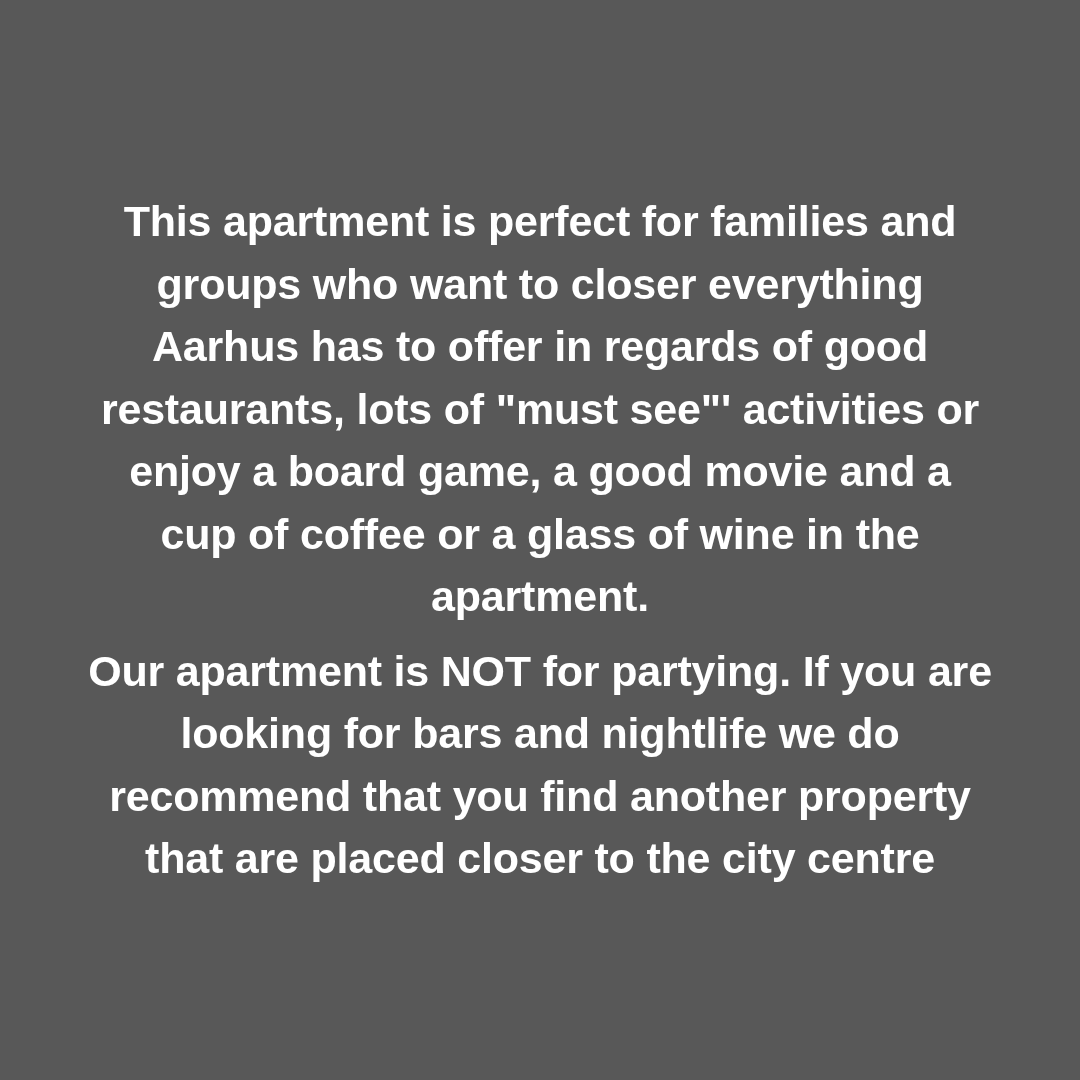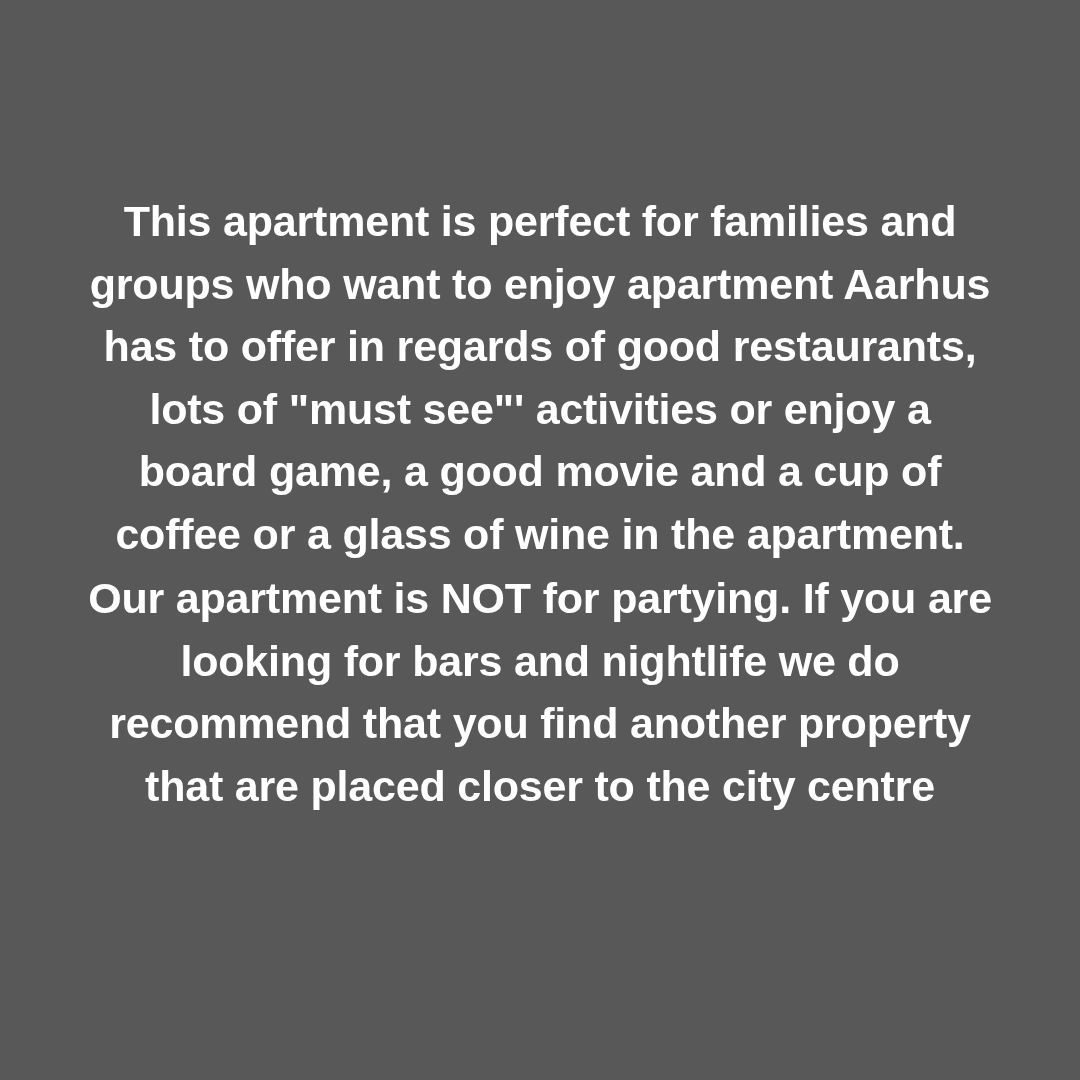--- a/index.html
+++ b/index.html
@@ -27,22 +27,22 @@
     width: 100%;
     color: #ffffff;
     text-align: center;
     font-weight: bold;
     font-size: 43px;
     line-height: 62.5px;
     letter-spacing: -0.2px;
     white-space: pre-wrap;
   }
   .para + .para {
-    margin-top: 2px;
+    margin-top: 12px;
   }
 </style>
 </head>
 <body>
 
 <div id="card" style="background: rgb(88, 88, 88);">
-  <div class="para" style="color: rgb(255, 255, 255);">This apartment is perfect for families and groups who want to enjoy apartment Aarhus has to offer in regards of good restaurants, lots of "must see"' activities or enjoy a board game, a good movie and a cup of coffee or a glass of wine in the apartment.</div>
+  <div class="para" style="color: rgb(255, 255, 255);">This apartment is perfect for families and groups who want to closer everything Aarhus has to offer in regards of good restaurants, lots of "must see"' activities or enjoy a board game, a good movie and a cup of coffee or a glass of wine in the apartment.</div>
   <div class="para" style="color: rgb(255, 255, 255);">Our apartment is NOT for partying. If you are looking for bars and nightlife we do recommend that you find another property that are placed closer to the city centre</div>
 </div>
 
 </body></html>

